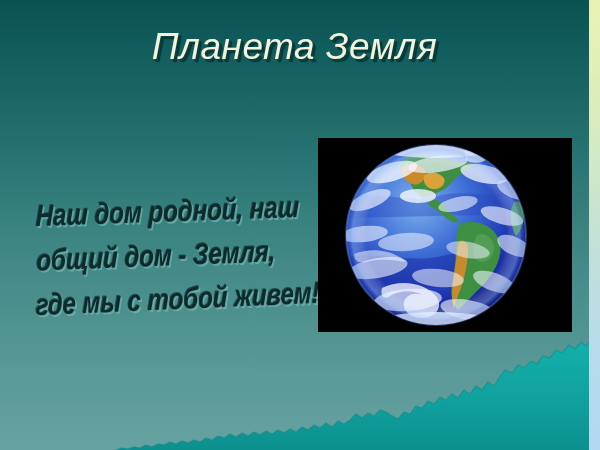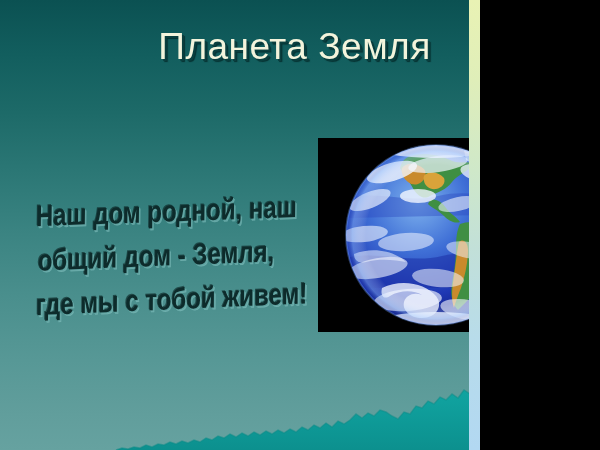--- a/index.html
+++ b/index.html
@@ -3,35 +3,36 @@
 <meta charset="utf-8">
 <style>
   html, body {
     margin: 0;
     padding: 0;
     background: #000;
   }
 
   #slide {
     position: relative;
-    width: 480px;
+    width: 600px;
     height: 450px;
     overflow: hidden;
     font-family: "Liberation Sans", sans-serif;
     
     background: linear-gradient(to bottom,
         #0b5152 0%,
         #125e5e 12%,
         #1d6a68 25%,
         #2b7775 38%,
         #3b8482 52%,
         #4a8f8d 66%,
         #579896 80%,
         #619e9c 92%,
         #66a2a0 100%);
+    font-style: italic;
   }
 
   
   #right-edge {
     position: absolute;
     top: 0;
     right: 0;
     width: 11px;
     height: 450px;
     background: linear-gradient(to bottom,

